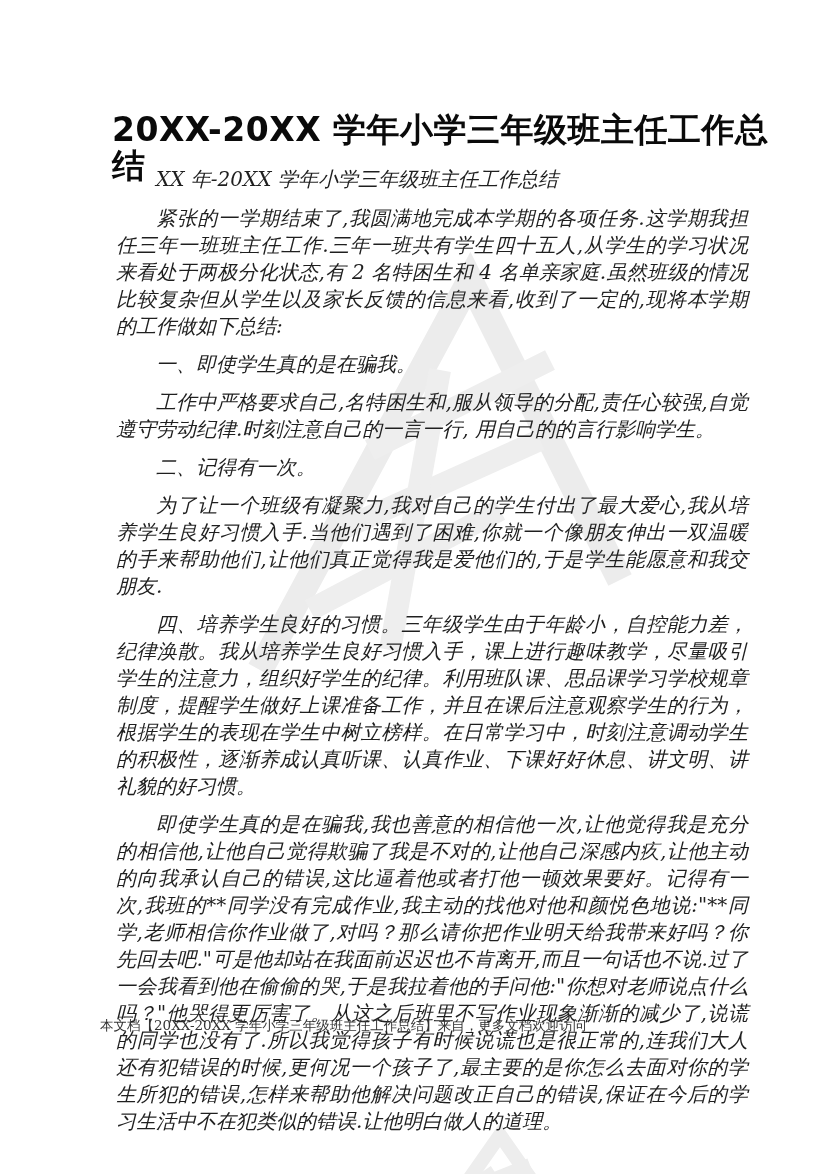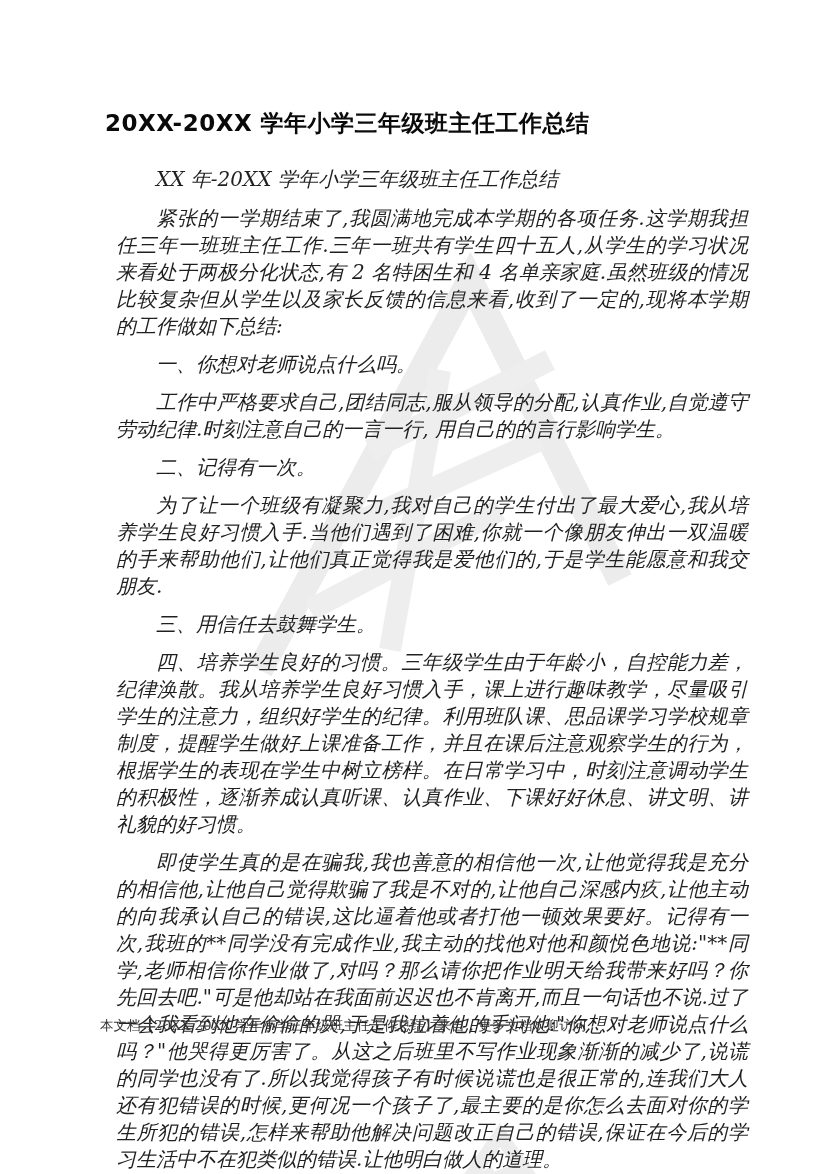--- a/index.html
+++ b/index.html
@@ -13,22 +13,22 @@
     pointer-events: none; z-index: 0;
   }
   .watermark2 {
     position: absolute; left: 420px; top: 1115px; width: 150px; height: 120px;
     pointer-events: none; z-index: 0;
   }
   .page { position: absolute; left: 0; top: 0; width: 830px; height: 1174px; z-index: 1; }
   .title {
     position: absolute; left: 100px; top: 100px; width: 660px;
     font-family: "DejaVu Sans", "Liberation Sans", sans-serif;
-    font-weight: bold; font-size: 23px; line-height: 36px; color: #0a0a0a;
-    letter-spacing: 0.5px; margin: 5px;
+    font-weight: bold; font-size: 33px; line-height: 36px; color: #0a0a0a;
+    letter-spacing: 0.5px; margin: 12px;
   }
   .body-text {
     position: absolute; left: 116px; top: 166px; width: 632px;
     font-size: 20px; line-height: 27px; text-align: justify; font-style: italic;
   }
   .body-text p { margin: 0 0 11px 0; text-indent: 2em; }
   .body-text p.heading { margin-bottom: 11px; }
   .body-text p.subtitle { margin-bottom: 12px; }
   .footer {
     position: absolute; left: 100px; top: 1015px; width: 640px;
@@ -57,26 +57,25 @@
   </g>
 </svg>
 
 <div class="page">
   <h1 class="title">20XX-20XX 学年小学三年级班主任工作总结</h1>
 
   <div class="body-text">
     <p class="subtitle">XX 年-20XX 学年小学三年级班主任工作总结</p>
     <p>紧张的一学期结束了,我圆满地完成本学期的各项任务.这学期我担任三年一班班主任工作.三年一班共有学生四十五人,从学生的学习状况来看处于两极分化状态,有 2 名特困生和 4 名单亲家庭.虽然班级的情况比较复杂但从学生以及家长反馈的信息来看,收到了一定的,现将本学期的工作做如下总结:</p>
 
-    <p class="heading">一、你想对老师说点什么吗。</p>
-    <p>工作中严格要求自己,团结同志,服从领导的分配,认真作业,自觉遵守劳动纪律.时刻注意自己的一言一行, 用自己的的言行影响学生。</p>
+    <p class="heading">一、即使学生真的是在骗我。</p>
+    <p>工作中严格要求自己,名特困生和,服从领导的分配,责任心较强,自觉遵守劳动纪律.时刻注意自己的一言一行, 用自己的的言行影响学生。</p>
 
     <p class="heading">二、记得有一次。</p>
     <p>为了让一个班级有凝聚力,我对自己的学生付出了最大爱心,我从培养学生良好习惯入手.当他们遇到了困难,你就一个像朋友伸出一双温暖的手来帮助他们,让他们真正觉得我是爱他们的,于是学生能愿意和我交朋友.</p>
 
-    <p class="heading">三、用信任去鼓舞学生。</p>
     <p>四、培养学生良好的习惯。三年级学生由于年龄小，自控能力差，纪律涣散。我从培养学生良好习惯入手，课上进行趣味教学，尽量吸引学生的注意力，组织好学生的纪律。利用班队课、思品课学习学校规章制度，提醒学生做好上课准备工作，并且在课后注意观察学生的行为，根据学生的表现在学生中树立榜样。在日常学习中，时刻注意调动学生的积极性，逐渐养成认真听课、认真作业、下课好好休息、讲文明、讲礼貌的好习惯。</p>
 
     <p>即使学生真的是在骗我,我也善意的相信他一次,让他觉得我是充分的相信他,让他自己觉得欺骗了我是不对的,让他自己深感内疚,让他主动的向我承认自己的错误,这比逼着他或者打他一顿效果要好。记得有一次,我班的**同学没有完成作业,我主动的找他对他和颜悦色地说:"**同学,老师相信你作业做了,对吗？那么请你把作业明天给我带来好吗？你先回去吧."可是他却站在我面前迟迟也不肯离开,而且一句话也不说.过了一会我看到他在偷偷的哭,于是我拉着他的手问他:"你想对老师说点什么吗？"他哭得更厉害了。从这之后班里不写作业现象渐渐的减少了,说谎的同学也没有了.所以我觉得孩子有时候说谎也是很正常的,连我们大人还有犯错误的时候,更何况一个孩子了,最主要的是你怎么去面对你的学生所犯的错误,怎样来帮助他解决问题改正自己的错误,保证在今后的学习生活中不在犯类似的错误.让他明白做人的道理。</p>
   </div>
 
   <div class="footer">本文档【20XX-20XX 学年小学三年级班主任工作总结】来自，更多文档欢迎访问</div>
 </div>
 
 </body></html>

